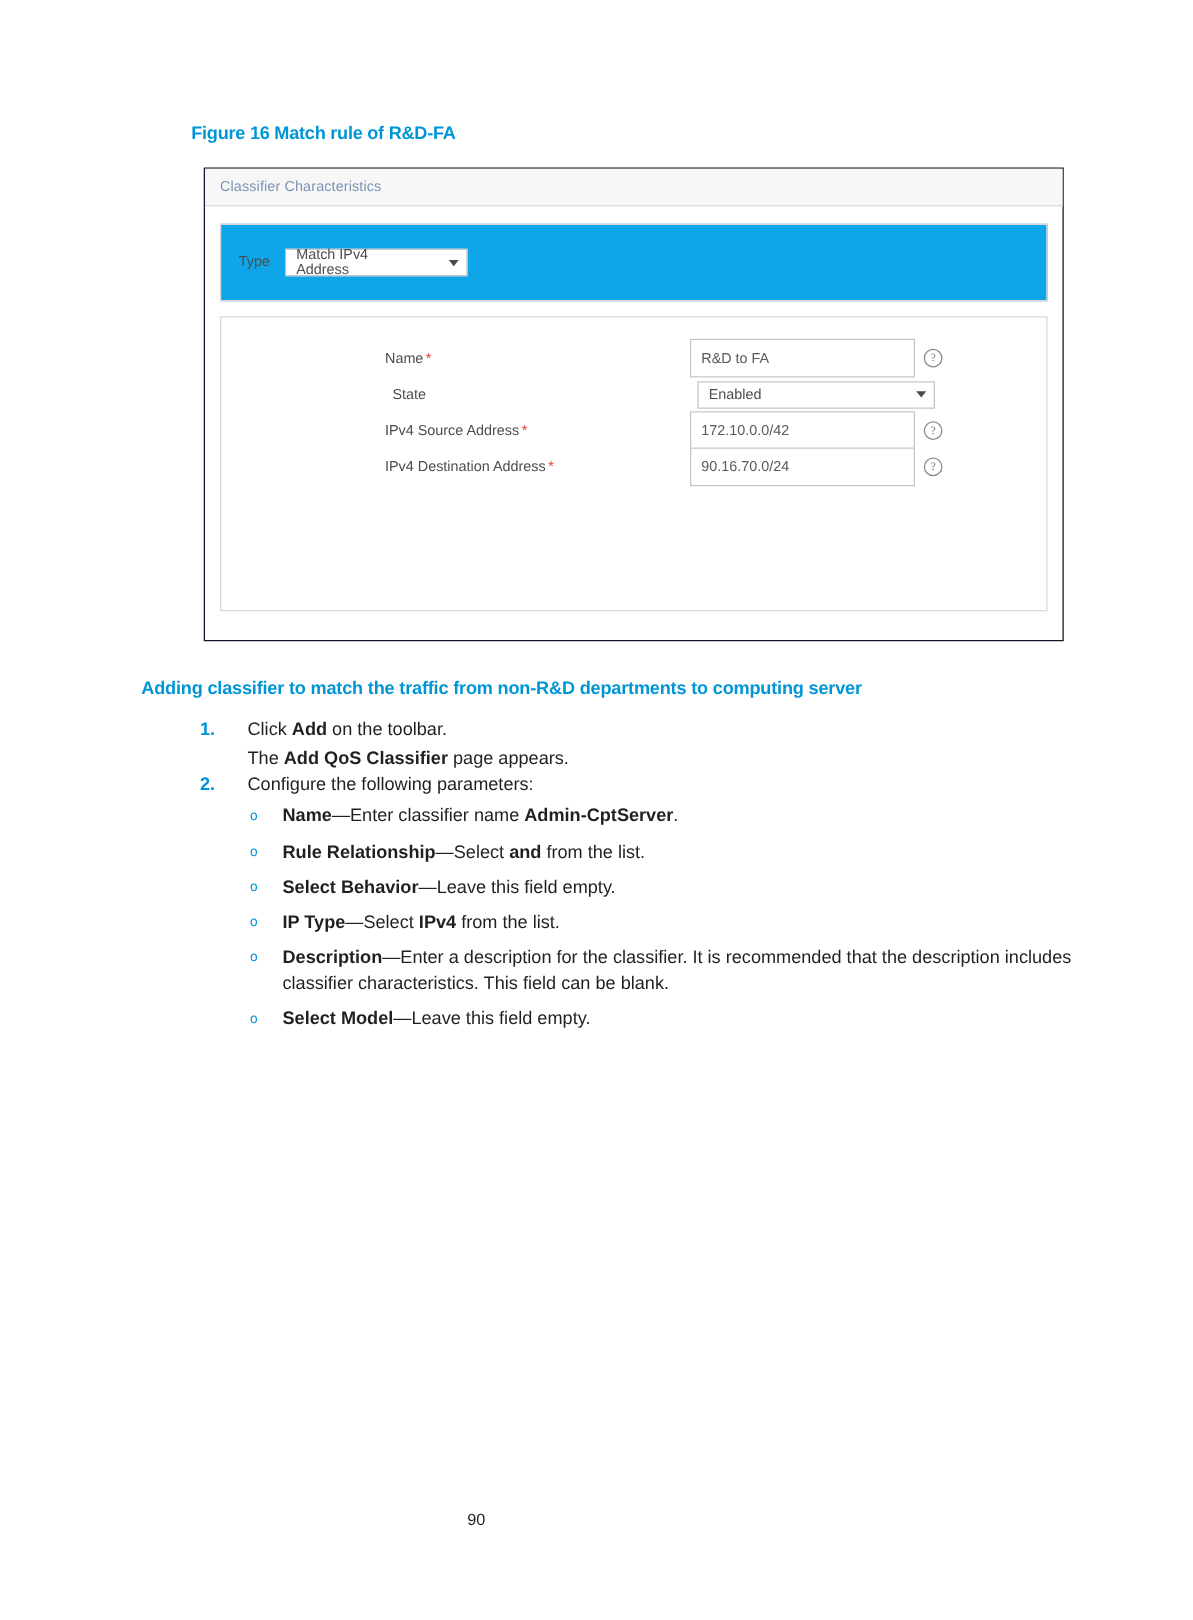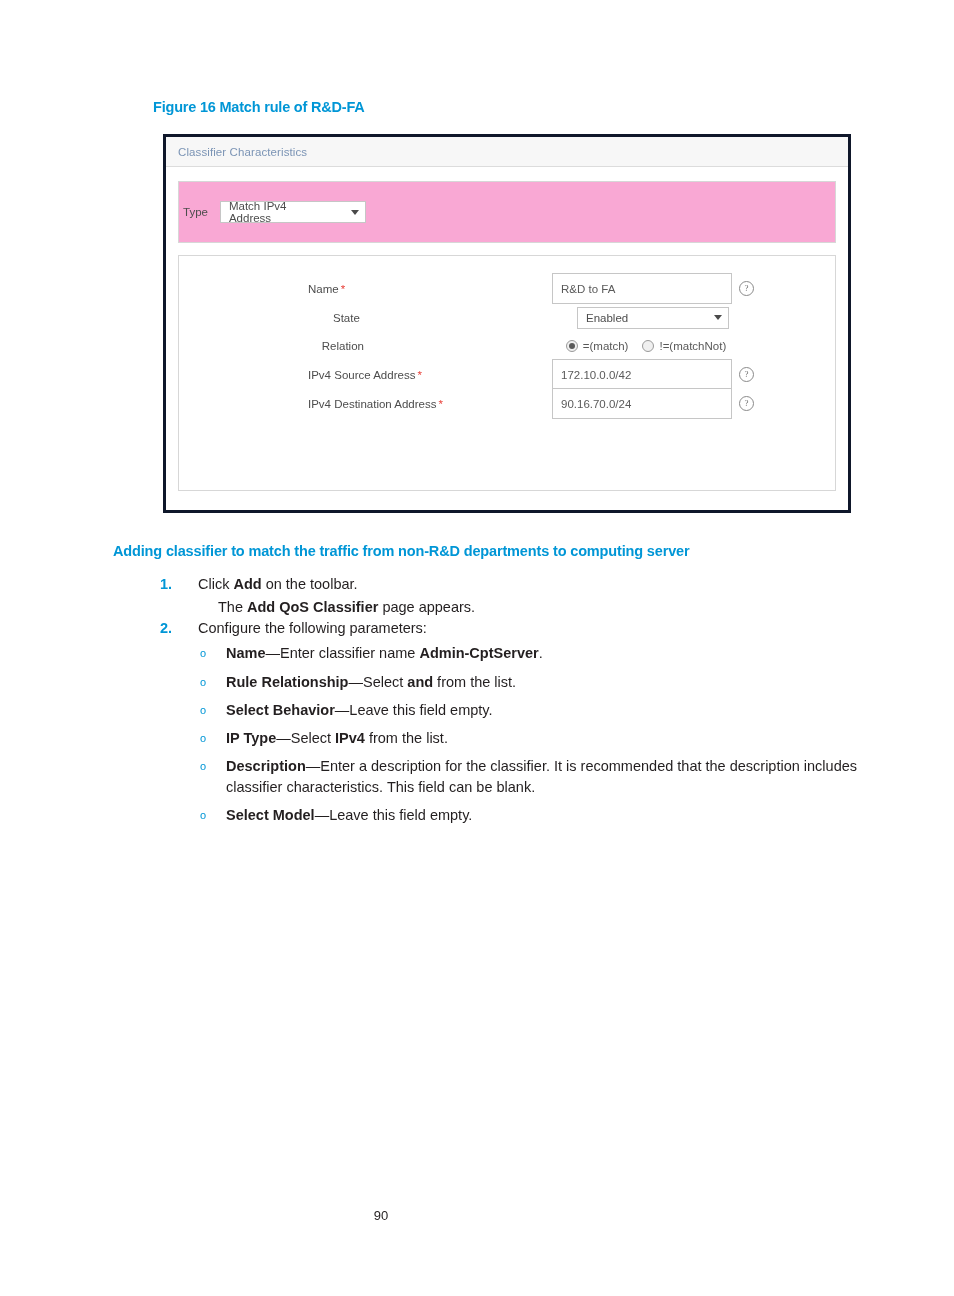--- a/index.html
+++ b/index.html
@@ -28,21 +28,21 @@
   }
 
   
   .screenshot {
     position: absolute;
     left: 163px;
     top: 134px;
     width: 688px;
     height: 379px;
     background: #ffffff;
-    border: 3px solid #0f172a;
+    border: 1px solid #0f172a;
     box-sizing: border-box;
   }
   .panel-header {
     height: 30px;
     background: #f7f7f7;
     border-bottom: 1px solid #dcdcdc;
     display: flex;
     align-items: center;
     padding-left: 12px;
     box-sizing: border-box;
@@ -57,23 +57,23 @@
     padding: 14px 12px 12px 12px;
     box-sizing: border-box;
   }
 
   
   .type-box {
     border: 1px solid #d7d7d7;
     height: 62px;
     display: flex;
     align-items: center;
-    padding-left: 4px;
-    box-sizing: border-box;
-    background: #f9a8d4;
+    padding-left: 14px;
+    box-sizing: border-box;
+    background: #0ea5e9;
   }
   .type-label {
     font-size: 11.5px;
     color: #4d4d4d;
     margin-right: 12px;
   }
   .select-ctl {
     border: 1px solid #c6c6c6;
     background: #ffffff;
     height: 22px;
@@ -138,21 +138,21 @@
     background: #ffffff;
     height: 31px;
     width: 180px;
     display: flex;
     align-items: center;
     padding: 0 0 0 8px;
     box-sizing: border-box;
     font-size: 11.5px;
     color: #5a5a5a;
   }
-  #state-select { width: 152px; }
+  #state-select { width: 190px; }
 
   .help-icon {
     width: 13px;
     height: 13px;
     border: 1px solid #8a8a8a;
     border-radius: 50%;
     font-size: 9px;
     line-height: 13px;
     text-align: center;
     color: #6f6f6f;
@@ -206,21 +206,21 @@
     display: flex;
     margin-bottom: 0px;
   }
   .step-num {
     width: 38px;
     flex: 0 0 auto;
     color: #0096d6;
     font-weight: bold;
   }
   .step-body { flex: 1 1 auto; }
-  .sub-line { margin-top: 2px; margin-left: 20px; }
+  .sub-line { margin-top: 2px; }
 
   .bullets {
     margin-top: 4px;
     margin-left: 40px;
   }
   .bullet {
     display: flex;
     margin-bottom: 7px;
   }
   .bullet-mark {
@@ -277,33 +277,20 @@
         </div>
 
         <div class="form-row">
           <span class="f-label">State</span>
           <div class="select-ctl" id="state-select">
             <span>Enabled</span>
             <span class="caret"></span>
           </div>
         </div>
 
-        <div class="form-row tight">
-          <span class="f-label">Relation</span>
-          <div class="radio-group">
-            <span class="radio-item">
-              <span class="radio on"></span>
-              <span>=(match)</span>
-            </span>
-            <span class="radio-item">
-              <span class="radio"></span>
-              <span>!=(matchNot)</span>
-            </span>
-          </div>
-        </div>
 
         <div class="form-row">
           <span class="f-label"><span>IPv4 Source Address</span><span class="req">*</span></span>
           <div class="text-ctl">
             <span>172.10.0.0/42</span>
           </div>
           <span class="help-icon">?</span>
         </div>
 
         <div class="form-row">

